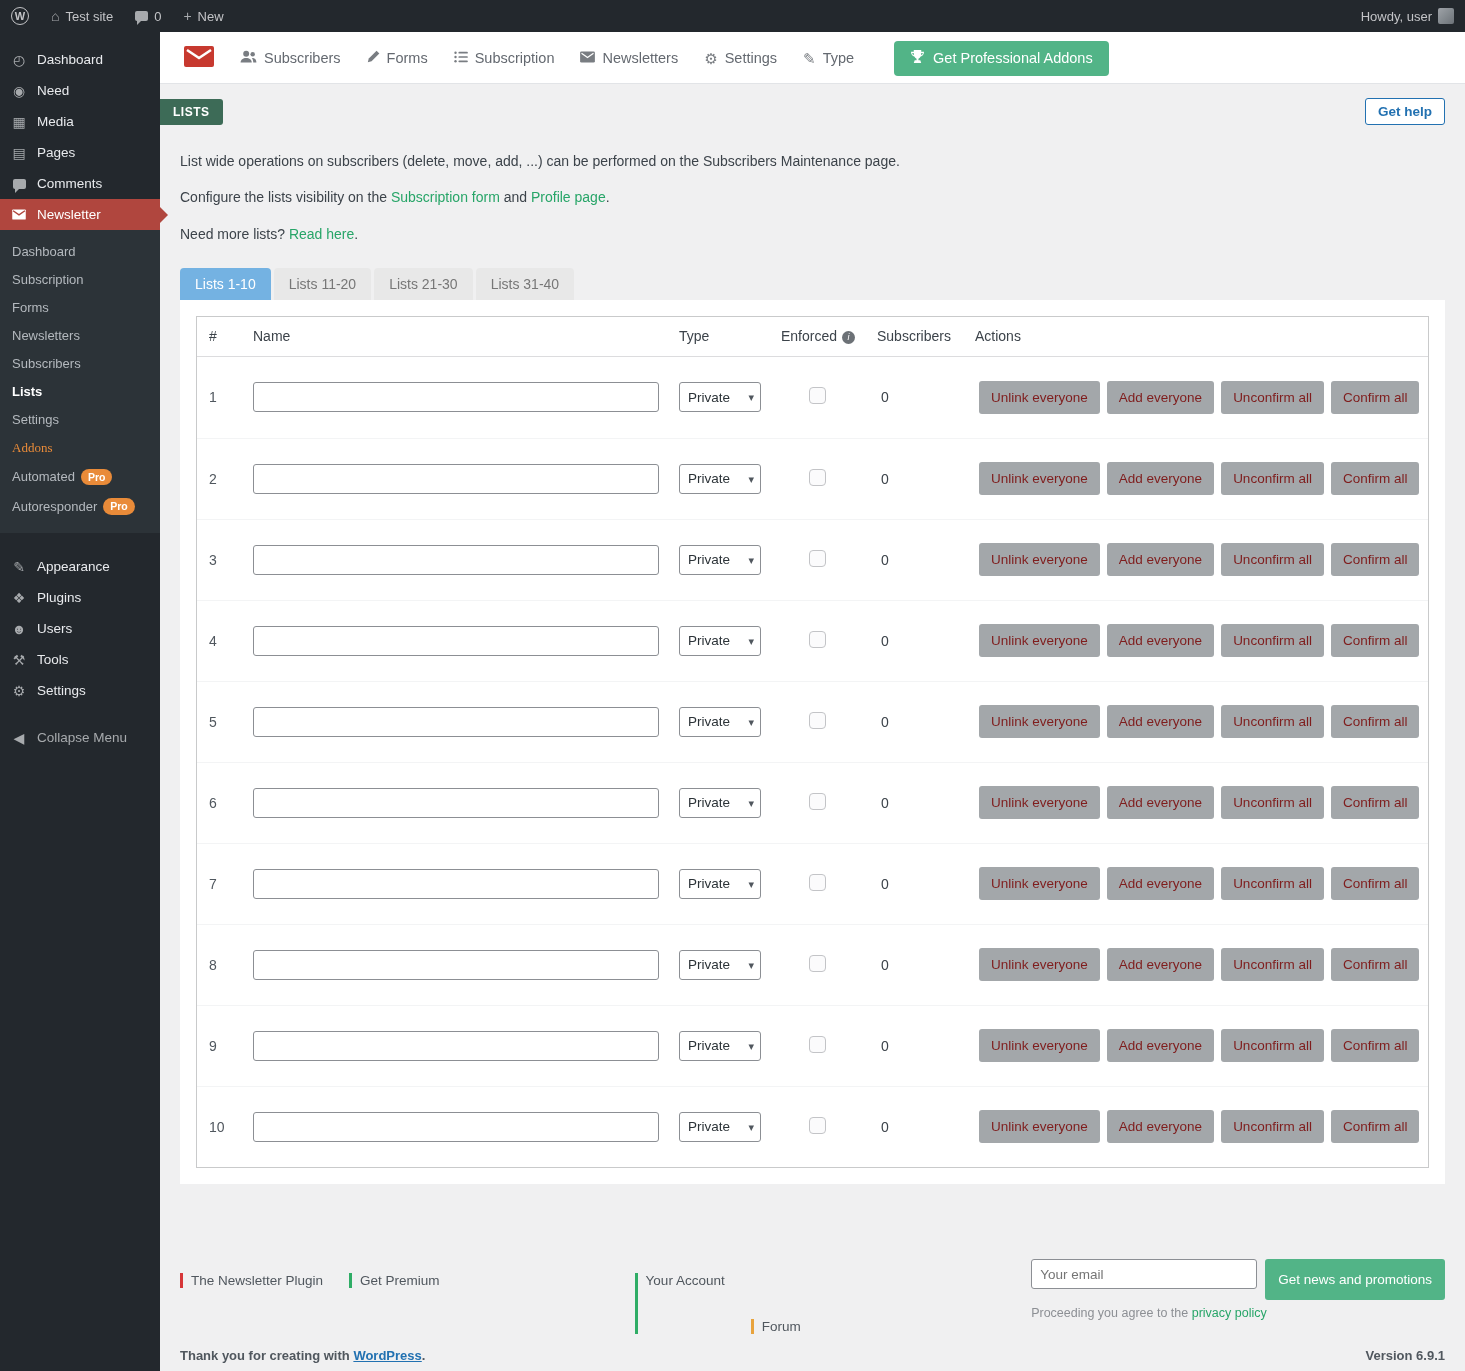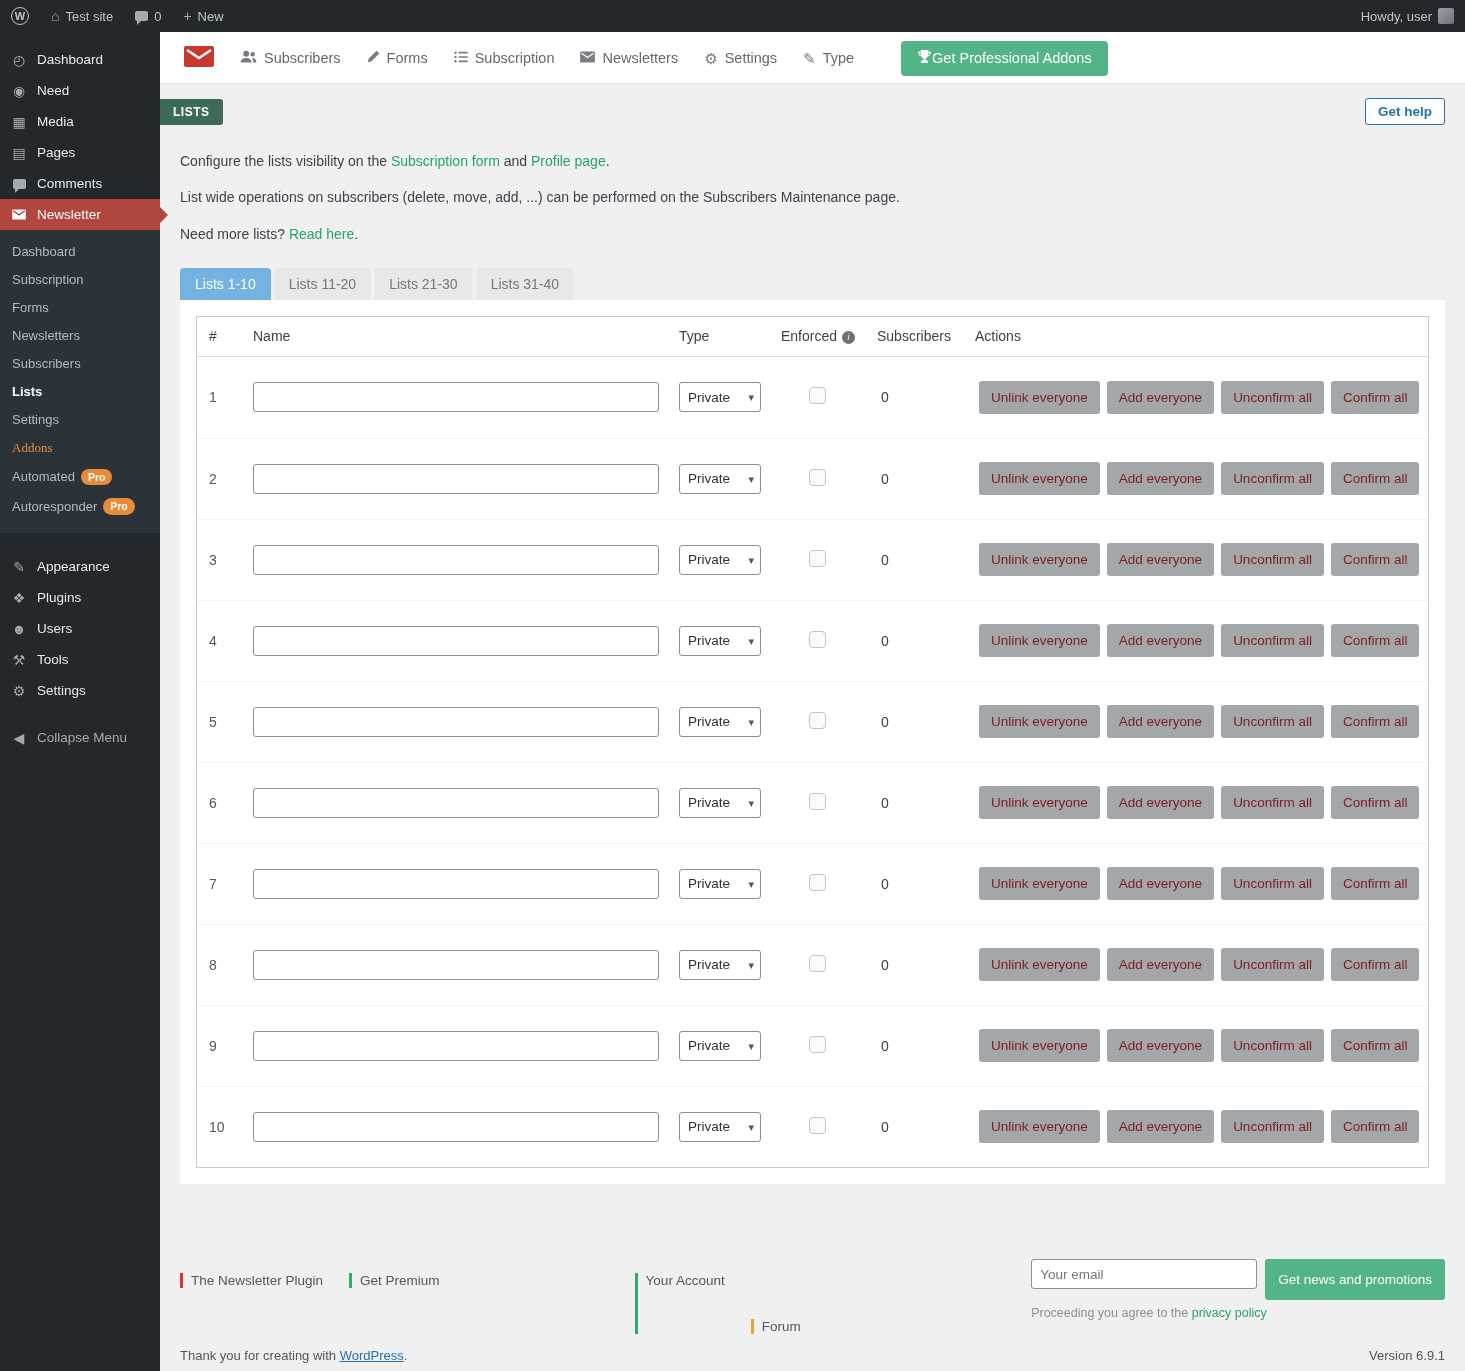--- a/index.html
+++ b/index.html
@@ -65,21 +65,21 @@
   
   .main { margin-left: 160px; padding-top: 32px; display: flex; flex-direction: column; min-height: 1371px; }
 
   .topnav {
     height: 52px; background: #fff; box-shadow: inset 0 -1px 0 #e2e4e7;
     display: flex; align-items: center; padding: 0 20px 0 24px; gap: 26px;
   }
   .tn-item { display: flex; align-items: center; gap: 7px; color: #646970; font-size: 14.5px; cursor: pointer; white-space: nowrap; }
   .tn-glyph { font-size: 15px; line-height: 1; color: #797d82; }
   .addons-btn {
-    margin-left: 21px; display: inline-flex; align-items: center; gap: 0;
+    margin-left: 14px; display: inline-flex; align-items: center; gap: 8px;
     background: var(--accent-green, #52b487); color: #fff; border: none; border-radius: 4px;
     font-family: inherit; font-size: 14.5px; padding: 9px 16px; cursor: pointer;
   }
 
   .page-header { display: flex; justify-content: space-between; align-items: center; margin: 14px 20px 0 0; }
   .lists-badge {
     background: var(--badge-green, #3d6b57); color: #fff; font-size: 12px; font-weight: bold;
     letter-spacing: .5px; padding: 6px 13px; border-radius: 0 3px 3px 0;
   }
   .get-help-btn {
@@ -161,21 +161,21 @@
   .f-sub-row { display: flex; gap: 8px; }
   .email-input {
     width: 226px; height: 30px; border: 1px solid #8c8f94; border-radius: 3px;
     padding: 0 8px; font-family: inherit; font-size: 13.5px;
   }
   .subscribe-btn {
     background: var(--accent-green, #52b487); color: #fff; border: none; border-radius: 3px;
     font-family: inherit; font-size: 13.5px; padding: 13px 13px; cursor: pointer; white-space: nowrap;
   }
   .privacy-line { font-size: 12.5px; color: #8c8f94; margin-top: 6px; }
-  .admin-footer { display: flex; justify-content: space-between; align-items: center; margin-top: 14px; font-size: 13px; color: #50575e; }
+  .admin-footer { display: flex; justify-content: space-between; align-items: center; margin-top: 14px; font-size: 13px; color: #50575e; font-weight: bold; }
   .wp-link { color: #2271b1; text-decoration: underline; }
 </style>
 </head>
 <body>
 
 <div class="admin-bar">
   <div class="ab-group">
     <span class="ab-item">
         <span class="wp-logo"></span>
       </span>
@@ -363,27 +363,27 @@
       <span>Get Professional Addons</span>
     </button>
   </div>
 
   <div class="page-header">
     <span class="lists-badge">LISTS</span>
     <button class="get-help-btn">Get help</button>
   </div>
 
   <div class="intro">
+    <p>List wide operations on subscribers (delete, move, add, ...) can be performed on the Subscribers Maintenance page.</p>
     <p>
       <span>Configure the lists visibility on the</span>
       <a class="green-link">Subscription form</a>
       <span>and</span>
       <a class="green-link">Profile page</a><span>.</span>
     </p>
-    <p>List wide operations on subscribers (delete, move, add, ...) can be performed on the Subscribers Maintenance page.</p>
     <p>
       <span>Need more lists?</span>
       <a class="green-link">Read here</a><span>.</span>
     </p>
   </div>
 
   <div class="tabs">
     <div class="tab active">Lists 1-10</div>
     <div class="tab">Lists 11-20</div>
     <div class="tab">Lists 21-30</div>

